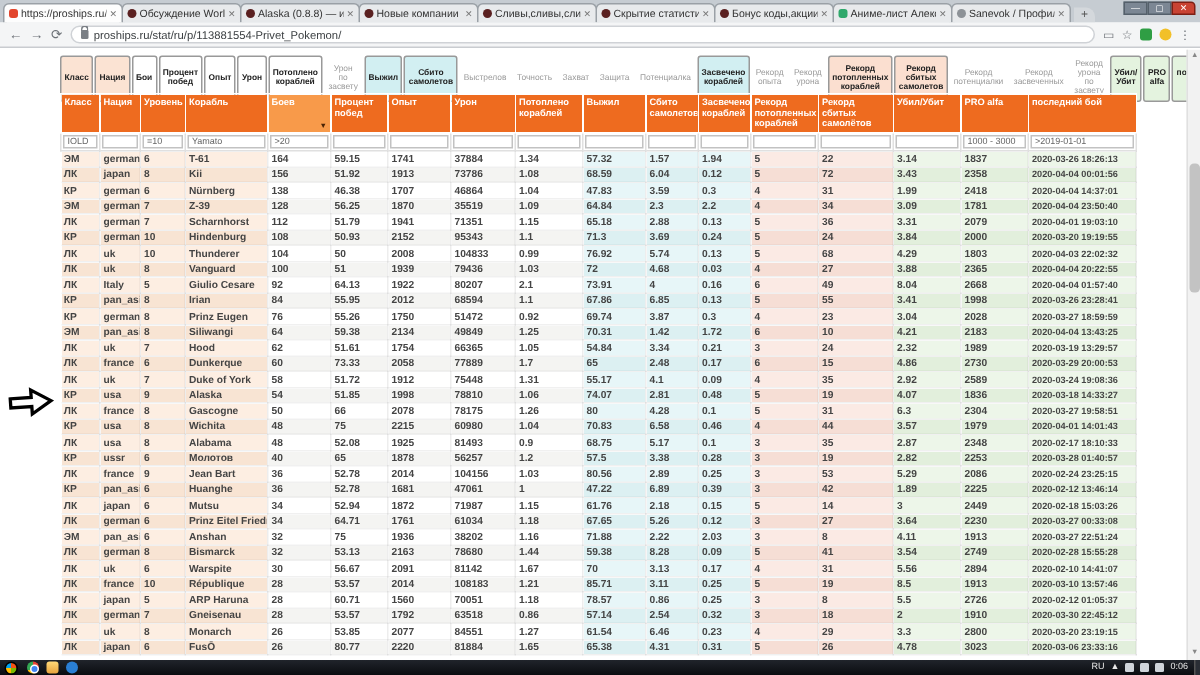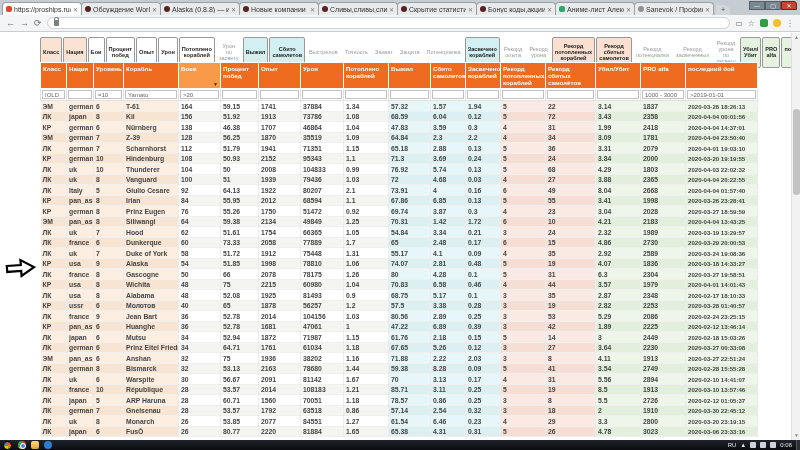--- a/index.html
+++ b/index.html
@@ -158,20 +158,21 @@
     <div class="wbtn">▢</div>
     <div class="wbtn close">✕</div>
   </div>
 
   <div id="toolbar">
     <span class="navic">←</span>
     <span class="navic">→</span>
     <span class="navic">⟳</span>
     <div id="urlbox">
       <span id="lock"></span>
+      <span id="url">proships.ru/stat/ru/p/113881554-Privet_Pokemon/</span>
     </div>
     <span class="tbic">▭</span>
     <span class="tbic">☆</span>
     <span class="extic green"></span>
     <span class="extic yellow"></span>
     <span class="tbic">⋮</span>
   </div>
 
   <div id="page">
     <div id="chips">

